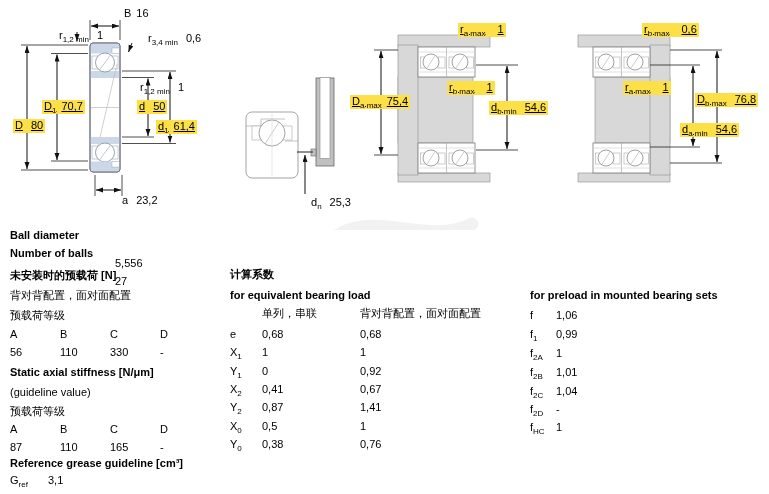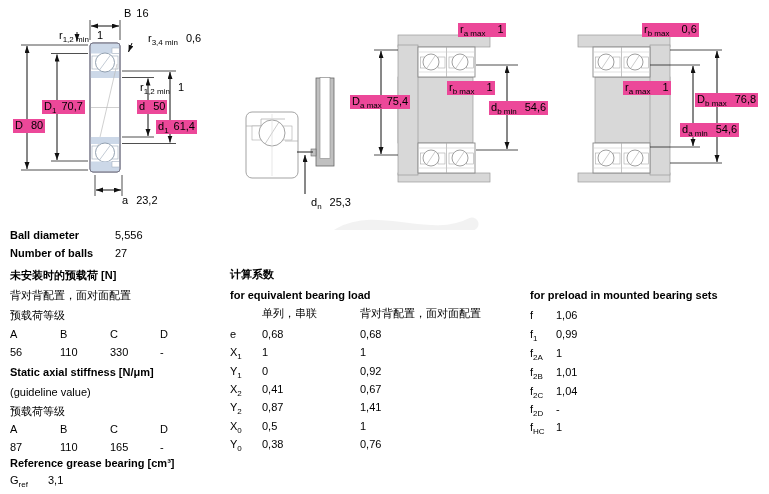--- a/index.html
+++ b/index.html
@@ -7,26 +7,26 @@
         font-family:"Liberation Sans","DejaVu Sans",sans-serif;color:#000;}
   svg{position:absolute;left:0;top:0;}
   .abs{position:absolute;white-space:nowrap;}
   .t{font-size:11px;line-height:13px;}
   .bold{font-weight:bold;}
   .dim{position:absolute;font-size:11px;line-height:12px;white-space:nowrap;padding-left:24px;}
   .sub{font-size:8px;position:relative;top:3px;}
   .val{margin-left:8px;}
   .gapL .val{margin-left:12px;}
   .gapS .val{margin-left:5px;}
-  .wbg{background:#ec4899;padding:0 2px;}
+  .wbg{background:#fde047;padding:0 2px;text-decoration:underline;}
   .cell{display:inline-block;width:50px;}
   .v1{position:absolute;left:32px;}
   .v2{position:absolute;left:130px;}
   .fv{position:absolute;left:26px;}
-  .specv{position:absolute;left:105px;}
+  .specv{position:absolute;left:105px;margin-top:28px;}
   .gv{position:absolute;left:38px;text-align:right;}
 </style>
 </head>
 <body>
 
 <div class="page">
 
   <svg width="769" height="230" viewBox="0 0 769 230">
     <defs>
       <marker id="ah" markerWidth="9" markerHeight="7" refX="7" refY="2.5" orient="auto-start-reverse" markerUnits="userSpaceOnUse">
@@ -203,21 +203,21 @@
   <div class="abs t bold" style="left:10px;top:366px">Static axial stiffness [N/μm]</div>
   <div class="abs t" style="left:10px;top:386px">(guideline value)</div>
   <div class="abs t" style="left:10px;top:405px">预载荷等级</div>
   <div class="abs t" style="left:10px;top:423px">
     <span class="cell">A</span><span class="cell">B</span><span class="cell">C</span><span class="cell">D</span>
   </div>
   <div class="abs t" style="left:10px;top:441px">
     <span class="cell">87</span><span class="cell">110</span><span class="cell">165</span><span class="cell">-</span>
   </div>
 
-  <div class="abs t bold" style="left:10px;top:457px">Reference grease bearing [cm³]</div>
+  <div class="abs t bold" style="left:10px;top:457px">Reference grease guideline [cm³]</div>
   <div class="abs t" style="left:10px;top:474px">
     <span>G</span><span class="sub">ref</span>
     <span class="gv">3,1</span>
   </div>
 
   <div class="abs t bold" style="left:230px;top:268px">计算系数</div>
   <div class="abs t bold" style="left:230px;top:289px">for equivalent bearing load</div>
   <div class="abs t" style="left:262px;top:307px">单列，串联</div>
   <div class="abs t" style="left:360px;top:307px">背对背配置，面对面配置</div>
 

